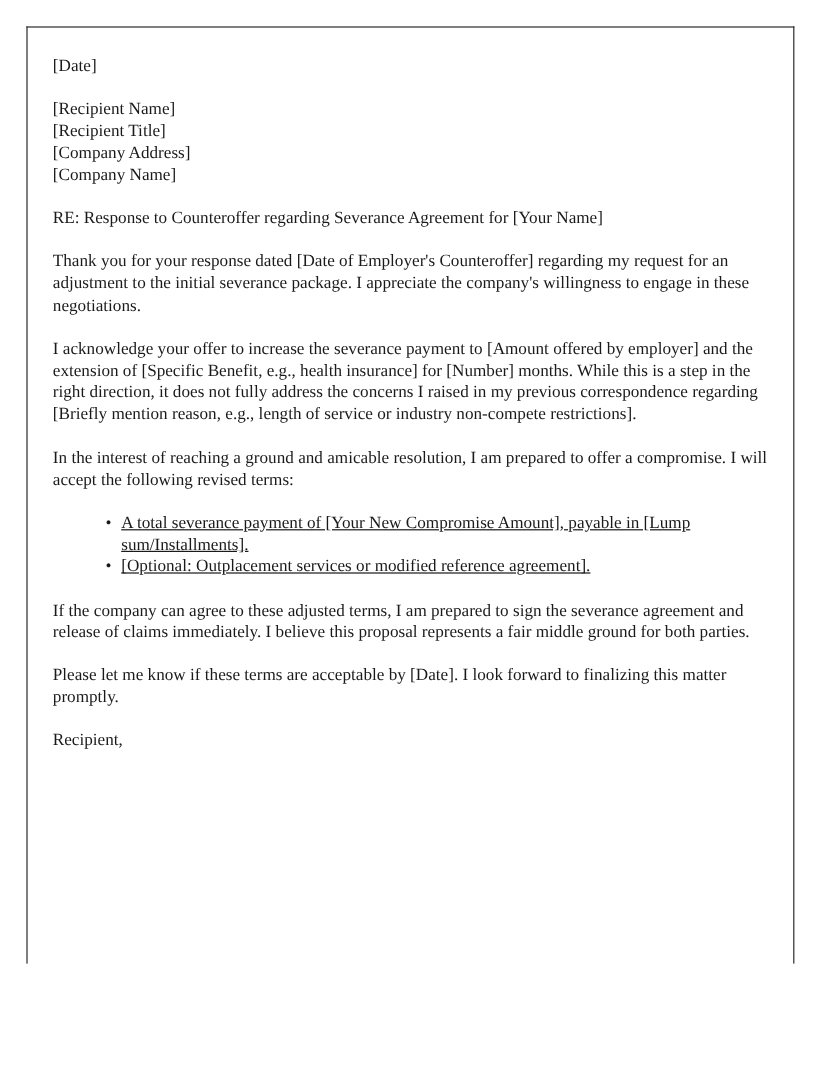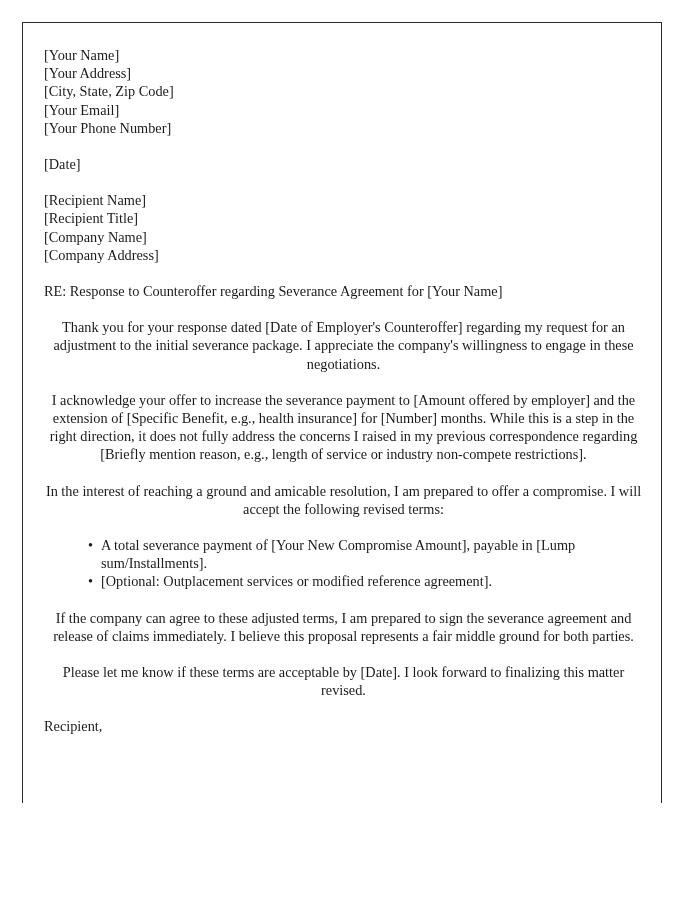--- a/index.html
+++ b/index.html
@@ -49,80 +49,74 @@
     display: block;
     white-space: pre;
   }
 
   .single-line {
     margin: 0 0 18px 0;
   }
 
   .para {
     margin: 0 0 18px 0;
-    text-align: center;
+    text-align: left;
   }
 
   ul.terms-list {
     margin: 0 0 18px 0;
     padding: 0 0 0 44px;
     list-style: none;
   }
   ul.terms-list > li {
     position: relative;
     margin: 0 0 0 0;
     padding: 0 0 0 13px;
+    text-decoration: underline;
   }
   ul.terms-list > li::before {
     content: "\2022";
     position: absolute;
     left: 0;
     top: 0;
     font-size: 14.3px;
     line-height: 18.2px;
   }
 
   .closing {
     margin: 0;
   }
 </style>
 </head>
 <body>
 
 <div id="page-sheet">
   <div id="letter-body">
 
-    <div class="addr-block">
-      <span class="addr-line">[Your Name]</span>
-      <span class="addr-line">[Your Address]</span>
-      <span class="addr-line">[City, State, Zip Code]</span>
-      <span class="addr-line">[Your Email]</span>
-      <span class="addr-line">[Your Phone Number]</span>
-    </div>
 
     <p class="single-line">[Date]</p>
 
     <div class="addr-block">
       <span class="addr-line">[Recipient Name]</span>
       <span class="addr-line">[Recipient Title]</span>
+      <span class="addr-line">[Company Address]</span>
       <span class="addr-line">[Company Name]</span>
-      <span class="addr-line">[Company Address]</span>
     </div>
 
     <p class="single-line">RE: Response to Counteroffer regarding Severance Agreement for [Your Name]</p>
 
 
     <p class="para">Thank you for your response dated [Date of Employer's Counteroffer] regarding my request for an adjustment to the initial severance package. I appreciate the company's willingness to engage in these negotiations.</p>
     <p class="para">I acknowledge your offer to increase the severance payment to [Amount offered by employer] and the extension of [Specific Benefit, e.g., health insurance] for [Number] months. While this is a step in the right direction, it does not fully address the concerns I raised in my previous correspondence regarding [Briefly mention reason, e.g., length of service or industry non-compete restrictions].</p>
     <p class="para">In the interest of reaching a ground and amicable resolution, I am prepared to offer a compromise. I will accept the following revised terms:</p>
 
     <ul class="terms-list">
       <li>A total severance payment of [Your New Compromise Amount], payable in [Lump sum/Installments].</li>
       <li>[Optional: Outplacement services or modified reference agreement].</li>
     </ul>
 
     <p class="para">If the company can agree to these adjusted terms, I am prepared to sign the severance agreement and release of claims immediately. I believe this proposal represents a fair middle ground for both parties.</p>
-    <p class="para">Please let me know if these terms are acceptable by [Date]. I look forward to finalizing this matter revised.</p>
+    <p class="para">Please let me know if these terms are acceptable by [Date]. I look forward to finalizing this matter promptly.</p>
 
     <p class="closing">Recipient,</p>
 
   </div>
 </div>
 
 </body></html>

